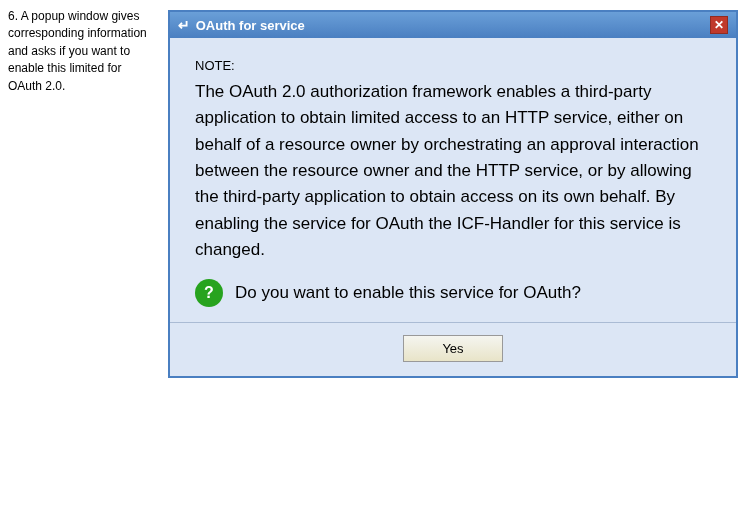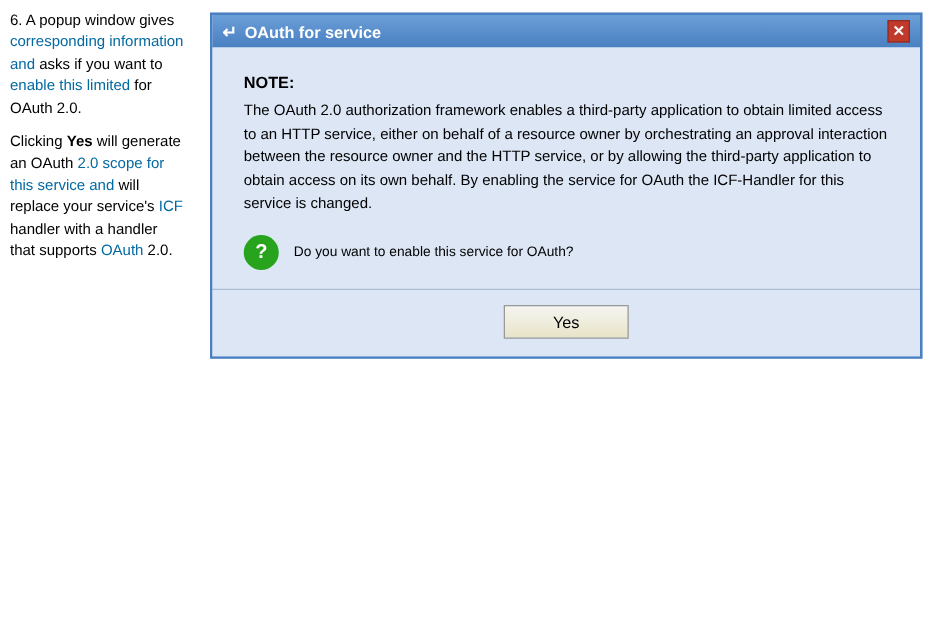--- a/index.html
+++ b/index.html
@@ -17,21 +17,21 @@
     .sidebar {
       width: 155px;
       min-width: 155px;
       padding: 8px 8px 8px 8px;
       font-size: 12px;
       line-height: 1.45;
       color: #000;
       background: #fff;
     }
     .sidebar p { margin-bottom: 10px; }
-    .sidebar .blue { color: #0369a1; }
+    .sidebar .blue { color: #000000; }
     .sidebar .bold { font-weight: bold; }
 
     
     .dialog-container {
       flex: 1;
       display: flex;
       align-items: flex-start;
       justify-content: center;
       background: #fff;
       padding: 10px 10px 10px 5px;
@@ -87,26 +87,26 @@
       gap: 12px;
       background: #dce6f5;
     }
 
     .note-section {
       display: flex;
       flex-direction: column;
       gap: 6px;
     }
     .note-label {
-      font-weight: bold;
+      font-weight: normal;
       font-size: 13px;
       color: #000;
     }
     .note-text {
-      font-size: 12px;
+      font-size: 17px;
       color: #000;
       line-height: 1.55;
     }
 
     .question-row {
       display: flex;
       align-items: center;
       gap: 12px;
       margin-top: 4px;
     }
@@ -117,21 +117,21 @@
       border-radius: 50%;
       display: flex;
       align-items: center;
       justify-content: center;
       color: #fff;
       font-size: 16px;
       font-weight: bold;
       flex-shrink: 0;
     }
     .question-text {
-      font-size: 11px;
+      font-size: 17px;
       color: #000;
     }
 
     
     .dialog-separator {
       height: 1px;
       background: #aabbd4;
       margin: 0 0;
     }
 
@@ -156,23 +156,20 @@
     .btn-no {
       border: 2px solid #cc0000;
     }
   </style>
 </head>
 <body>
 
 <div class="sidebar">
   <p>
     6. A popup window gives <span class="blue">corresponding</span> <span class="blue">information and</span> asks if you want to <span class="blue">enable this limited</span> for OAuth 2.0.
-  </p>
-  <p>
-    Clicking <span class="bold">Yes</span> will generate an OAuth <span class="blue">2.0 scope for this</span> <span class="blue">service and</span> will replace your service's <span class="blue">ICF</span> handler with a handler that supports <span class="blue">OAuth</span> 2.0.
   </p>
 </div>
 
 <div class="dialog-container">
   <div class="dialog">
 
     <div class="dialog-titlebar">
       <div class="dialog-title-left">
         <span class="title-icon">↵</span>
         <span>OAuth for service</span>

